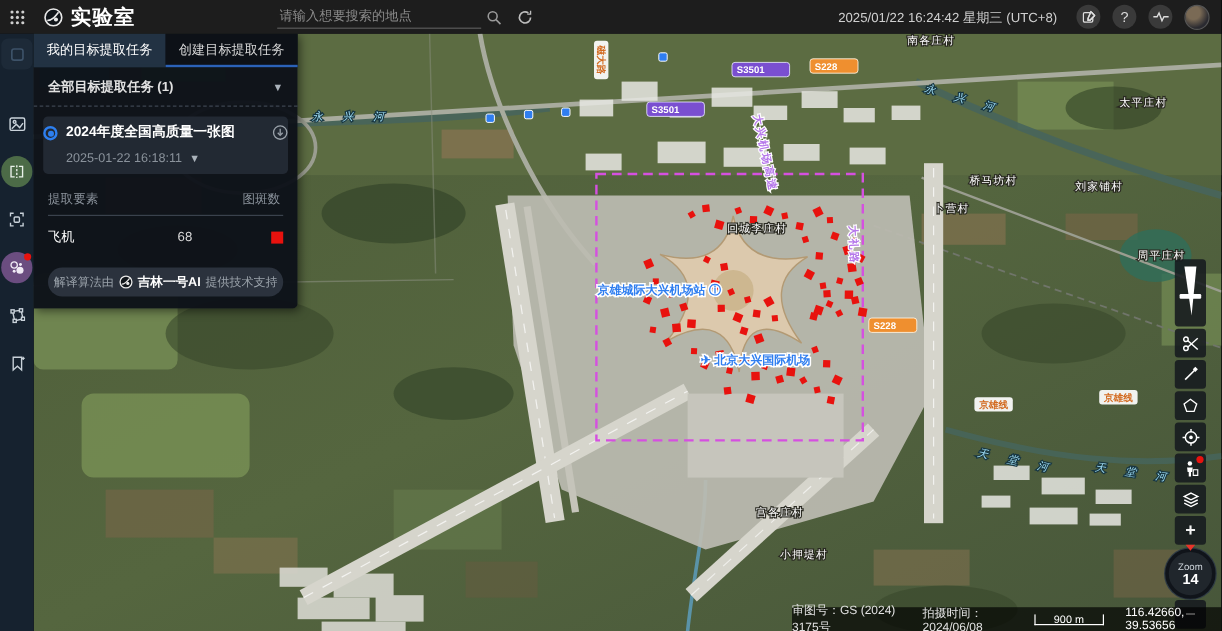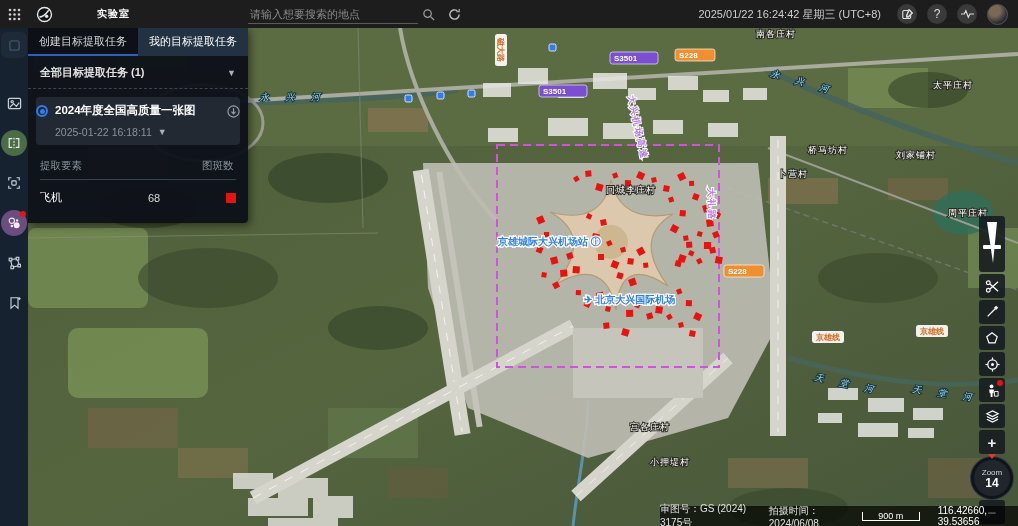--- a/index.html
+++ b/index.html
@@ -6,21 +6,21 @@
   html,body { width:1018px; height:526px; overflow:hidden; background:#000;
     font-family:"Liberation Sans", sans-serif; }
   .stage { position:relative; width:1018px; height:526px; background:#0b0f14; }
 
   
   .topbar { position:absolute; left:0; top:0; width:100%; height:28px; background:#1d1d1d;
     display:flex; align-items:center; z-index:40; }
   .apps-grid { width:28px; height:28px; display:flex; align-items:center; justify-content:center; cursor:pointer; }
   .apps-grid svg { display:block; }
   .brand { display:flex; align-items:center; gap:6px; margin-left:8px; }
-  .brand-title { color:#fff; font-size:10px; font-weight:bold; letter-spacing:1px;margin-left:38px; }
+  .brand-title { color:#fff; font-size:17px; font-weight:bold; letter-spacing:1px; }
   .searchwrap { display:flex; align-items:center; margin-left:118px; }
   .search-input { width:170px; background:transparent; border:none; border-bottom:1px solid #5a5a5a;
     color:#ddd; font-size:11px; padding:3px 2px; outline:none; }
   .search-input::placeholder { color:#8a8a8a; }
   .icon-btn { width:20px; height:20px; border-radius:50%; display:flex; align-items:center; justify-content:center;
     color:#ddd; cursor:pointer; }
   .icon-btn.circle { background:#3a3a3a; }
   .top-right { margin-left:auto; display:flex; align-items:center; gap:10px; padding-right:10px; }
   .datetime { color:#cfcfcf; font-size:11px; margin-right:6px; }
   .avatar { width:21px; height:21px; border-radius:50%;
@@ -474,22 +474,22 @@
       <svg width="13" height="14" viewBox="0 0 14 16" fill="none" stroke="#c9d2da" stroke-width="1.3">
         <path d="M3,2 L11,2 L11,14 L7,10.5 L3,14 Z"></path>
           <line x1="11" y1="3" x2="14" y2="3"></line>
           <line x1="12.5" y1="1.5" x2="12.5" y2="4.5"></line>
       </svg>
     </div>
   </div>
 
   <div class="panel">
     <div class="tabs">
+      <div class="tab active">我的目标提取任务</div>
       <div class="tab">创建目标提取任务</div>
-      <div class="tab active">我的目标提取任务</div>
     </div>
     <div class="filter-row">
       <span class="filter-label">全部目标提取任务 (1)</span>
       <span class="caret">▼</span>
     </div>
     <div class="task-card">
       <div class="task-line">
         <span class="radio">
             <i></i>
           </span>
@@ -512,20 +512,30 @@
         <span class="c1">提取要素</span>
         <span class="c2">图斑数</span>
       </div>
       <div class="tbl-div"></div>
       <div class="tbl-row">
         <span class="c1">飞机</span>
         <span class="c2">68</span>
         <span class="swatch" style="background: rgb(232, 18, 14);"></span>
       </div>
     </div>
+    <div class="ai-pill">
+      <span>解译算法由</span>
+      <svg width="12" height="12" viewBox="0 0 20 20">
+        <circle cx="10" cy="10" r="8.2" fill="#10151a" stroke="#e8e8e8" stroke-width="1.8"></circle>
+        <path d="M4,13 C9,13 12,9 15,5" stroke="#e8e8e8" stroke-width="1.8" fill="none"></path>
+        <circle cx="12.5" cy="12" r="2.2" fill="#e8e8e8"></circle>
+      </svg>
+      <span class="ai-brand">吉林一号AI</span>
+      <span>提供技术支持</span>
+    </div>
   </div>
 
   <div class="tools">
     <div class="tool tall">
       <svg width="24" height="50" viewBox="0 0 24 50" fill="#fff">
         <polygon points="7,3 17,3 13,44"></polygon>
           <rect x="3" y="26" width="18" height="4" rx="1"></rect>
       </svg>
     </div>
     <div class="tool">

